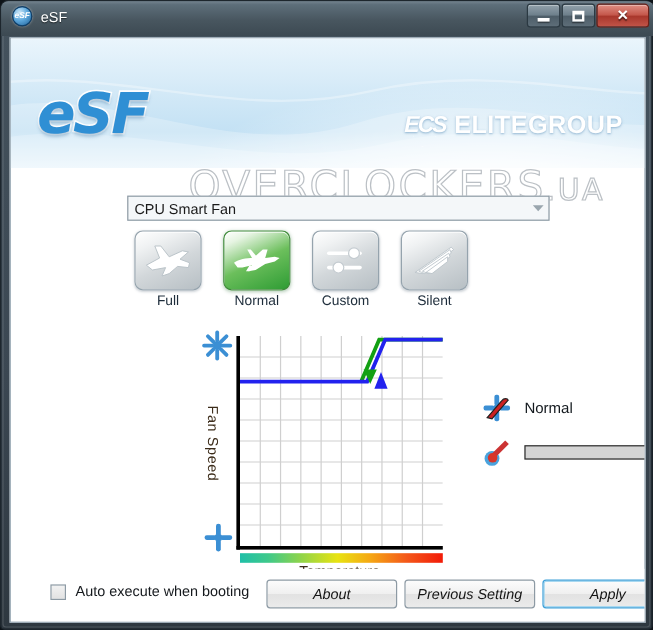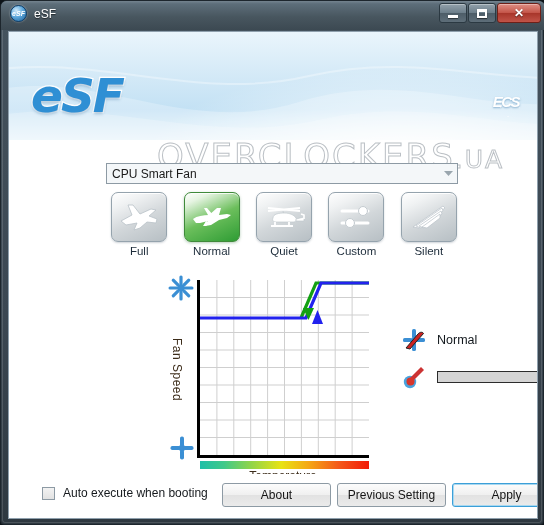--- a/index.html
+++ b/index.html
@@ -113,21 +113,21 @@
     paint-order: stroke fill;
     text-shadow: 0 2px 3px rgba(40,100,150,0.35);
     font-family: "DejaVu Sans", sans-serif;
   }
 
   .ecs-logo {
     position: absolute; right: 18px; top: 61px;
     display: flex; align-items: center; gap: 7px;
   }
   .ecs-mark {
-    font-size: 15px; font-weight: bold; font-style: italic;
+    font-size: 19px; font-weight: bold; font-style: italic;
     color: #ffffff; letter-spacing: -1.5px;
     text-shadow: 0 1px 2px rgba(60,120,170,0.55);
     position: relative;
   }
   .ecs-mark::after {
     content: "";
     position: absolute; left: 6px; bottom: -7px;
     width: 18px; height: 9px;
     border: 1px solid rgba(255,255,255,0.8);
     border-top: none;
@@ -267,20 +267,21 @@
   .btn {
     position: absolute; top: 9px;
     height: 24px; width: 109px;
     border: 1px solid #8d9aa4;
     border-radius: 3px;
     background: linear-gradient(180deg, #fcfcfc 0%, #f0f0f0 48%, #e2e2e2 52%, #ebebeb 100%);
     font-size: 12px; color: #141414;
     display: flex; align-items: center; justify-content: center;
     cursor: pointer;
     font-family: "Liberation Sans", sans-serif;
+    font-style: italic;
   }
   .btn.b-about { left: 197px; }
   .btn.b-prev  { left: 312px; }
   .btn.b-apply { left: 427px; border-color: #3c9fd8; box-shadow: 0 0 0 1px #a8d8f0 inset; }
 </style>
 </head>
 <body>
 
 <div class="window">
   <div class="window-inner-glow"></div>
@@ -311,20 +312,21 @@
 
     <div class="banner">
       <svg class="banner-wave" viewBox="0 0 640 120" preserveAspectRatio="none">
         <path d="M0,54 C110,12 210,96 330,58 C450,20 540,86 640,48 L640,120 L0,120 Z" fill="rgba(255,255,255,0.45)"></path>
         <path d="M0,78 C120,44 230,104 350,76 C470,48 560,100 640,72 L640,120 L0,120 Z" fill="rgba(255,255,255,0.55)"></path>
         <path d="M0,30 C120,4 220,60 340,32 C460,4 560,52 640,26" fill="none" stroke="rgba(255,255,255,0.6)" stroke-width="2"></path>
       </svg>
       <div class="esf-logo">eSF</div>
       <div class="ecs-logo">
         <span class="ecs-mark">ECS</span>
+        <span class="ecs-word">ELITEGROUP</span>
       </div>
     </div>
 
     <div class="watermark">
       <span>OVERCLOCKERS</span><span class="small">.UA</span>
     </div>
 
     <div class="combo">
       <span class="combo-text">CPU Smart Fan</span>
       <span class="combo-arrow">
@@ -353,35 +355,20 @@
             <g fill="#ffffff">
               <path d="M2,17 C6,14 12,13 18,13 L26,6 L30,6 L28,13 L36,12 L40,13 L36,16 L28,18 L20,23 L14,24 L17,19 L9,21 L5,21 Z"></path>
               <path d="M17,13 L13,6 L16,6 L22,13 Z"></path>
               <path d="M15,19 L12,24 L15,24 L19,20 Z"></path>
             </g>
           </svg>
         </div>
         <span class="mode-label">Normal</span>
       </div>
 
-      <div class="mode">
-        <div class="mode-tile">
-          <svg width="42" height="30" viewBox="0 0 42 30">
-            <g fill="#ffffff" stroke="#c0c8cd" stroke-width="0.7">
-              <path d="M5,6 L37,9 M37,6 L5,9" stroke="#ffffff" stroke-width="2.2" fill="none"></path>
-              <path d="M20,9 L21,14"></path>
-              <path d="M10,16 C10,12 16,11 21,11 C27,11 31,13 33,16 C34,18 33,20 30,20 L13,20 C10,20 9,18 10,16 Z"></path>
-              <path d="M33,17 L41,15 L41,19 L33,19 Z"></path>
-              <path d="M38,12 L41,13 L41,17" fill="none" stroke="#ffffff" stroke-width="1.6"></path>
-              <path d="M12,20 L12,24 M26,20 L26,24 M8,24 L30,24" fill="none" stroke="#ffffff" stroke-width="1.8"></path>
-            </g>
-          </svg>
-        </div>
-        <span class="mode-label">Quiet</span>
-      </div>
 
       <div class="mode">
         <div class="mode-tile">
           <svg width="38" height="30" viewBox="0 0 38 30">
             <g stroke="#ffffff" stroke-width="3" fill="#ffffff" stroke-linecap="round">
               <line x1="5" y1="9" x2="31" y2="9"></line>
               <line x1="5" y1="21" x2="31" y2="21"></line>
               <circle cx="26" cy="9" r="4.5" stroke="#c5ccd1" stroke-width="1"></circle>
               <circle cx="13" cy="21" r="4.5" stroke="#c5ccd1" stroke-width="1"></circle>
             </g>

